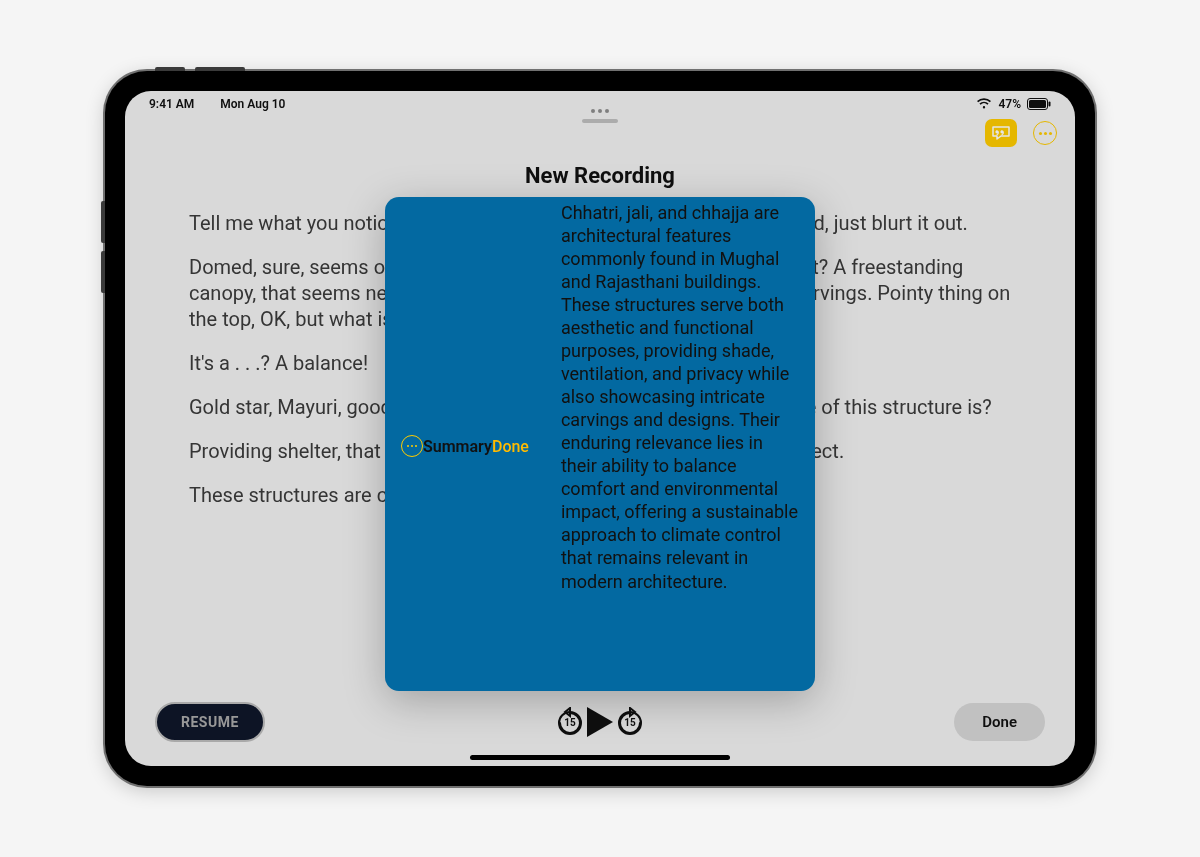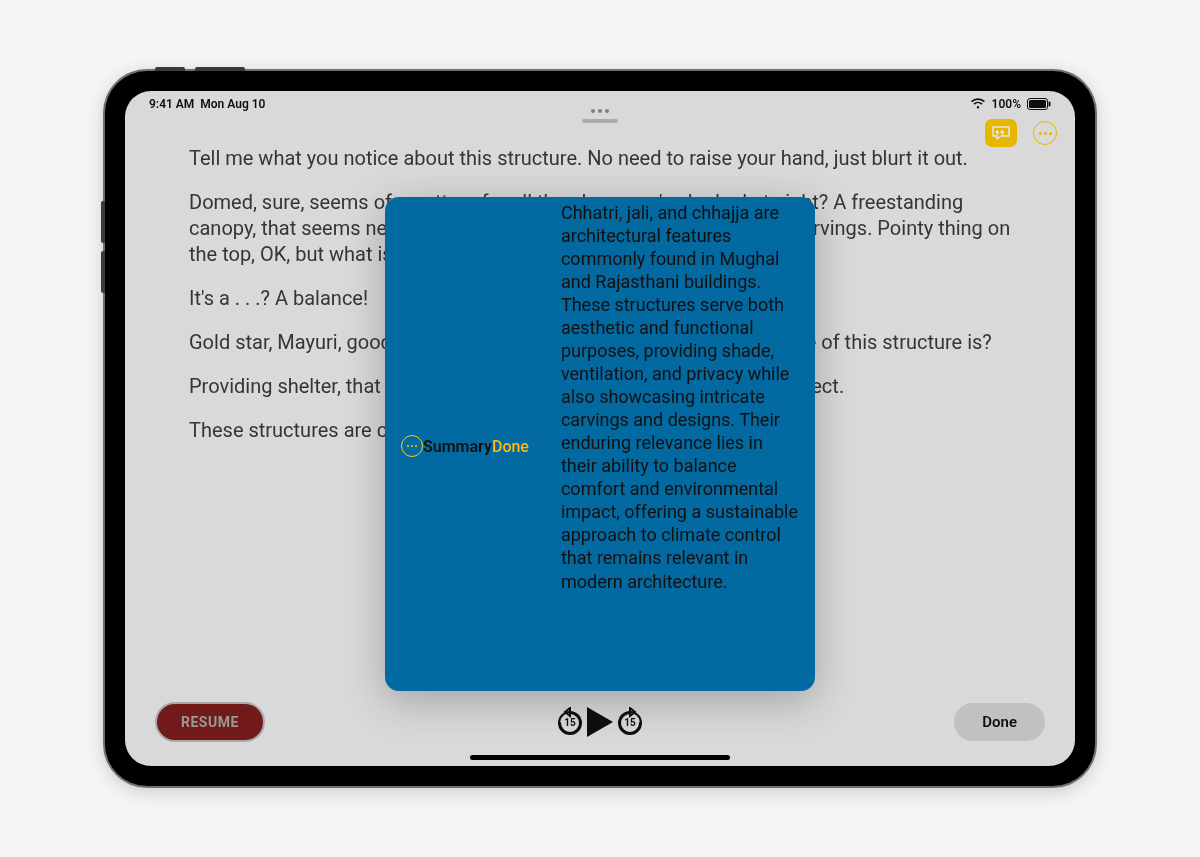--- a/index.html
+++ b/index.html
@@ -38,21 +38,21 @@
   
   .status-bar {
     display: flex;
     justify-content: space-between;
     align-items: center;
     padding: 6px 24px 0 24px;
     font-size: 12px;
     font-weight: 600;
     color: #111;
   }
-  .status-left { display: flex; gap: 6px; align-items: center; }
+  .status-left { display: flex; gap: 26px; align-items: center; }
   .status-right { display: flex; gap: 6px; align-items: center; }
   .wifi-icon svg, .battery-icon svg { display: block; }
   
   .handle-row {
     display: flex;
     justify-content: center;
     padding-top: 0;
   }
   .dots {
     display: flex;
@@ -120,21 +120,21 @@
     display: flex;
     align-items: center;
     justify-content: center;
   }
   .resume-btn {
     position: absolute;
     left: 30px;
     padding: 10px 24px;
     border: 2px solid #bdbdbd;
     border-radius: 22px;
-    background: #7f1d1d;
+    background: #0f172a;
     color: #aaaaaa;
     font-size: 14px;
     font-weight: 700;
     letter-spacing: 0.5px;
   }
   .done-btn {
     position: absolute;
     right: 30px;
     padding: 10px 28px;
     border-radius: 20px;
@@ -253,21 +253,21 @@
       <div class="status-left">
         <span>9:41 AM</span>
         <span>Mon Aug 10</span>
       </div>
       <div class="status-right">
         <span class="wifi-icon">
           <svg width="16" height="12" viewBox="0 0 16 12">
               <path d="M8 10.5a1.2 1.2 0 100-2.4 1.2 1.2 0 000 2.4zM4.6 6.7a5 5 0 016.8 0l1.2-1.2a6.7 6.7 0 00-9.2 0l1.2 1.2zM2.2 4.3a8.4 8.4 0 0111.6 0L15 3.1a10 10 0 00-14 0l1.2 1.2z" fill="#111"></path>
             </svg>
         </span>
-        <span>100%</span>
+        <span>47%</span>
         <span class="battery-icon">
           <svg width="24" height="12" viewBox="0 0 24 12">
               <rect x="0.5" y="0.5" width="20" height="11" rx="2.5" fill="none" stroke="#111"></rect>
               <rect x="2" y="2" width="17" height="8" rx="1.5" fill="#111"></rect>
               <rect x="21.5" y="3.5" width="2" height="5" rx="1" fill="#111"></rect>
             </svg>
         </span>
       </div>
     </div>
 
@@ -289,20 +289,21 @@
       </div>
       <div class="ellipsis-btn">
         <div class="d">
             <span></span>
             <span></span>
             <span></span>
           </div>
       </div>
     </div>
 
+    <div class="title">New Recording</div>
 
     <div class="transcript">
       <p>Tell me what you notice about this structure. No need to raise your hand, just blurt it out.</p>
       <p>Domed, sure, seems of a pattern for all the places we've looked at, right? A freestanding canopy, that seems new for us. Columns, and ornamentation of fine carvings. Pointy thing on the top, OK, but what is that pointy thing called?</p>
       <p>It's a . . .? A balance!</p>
       <p>Gold star, Mayuri, good memory. Now, what do we imagine the purpose of this structure is?</p>
       <p>Providing shelter, that makes sense. Oh, Marcus, you're absolutely correct.</p>
       <p>These structures are called . . .</p>
     </div>
 

